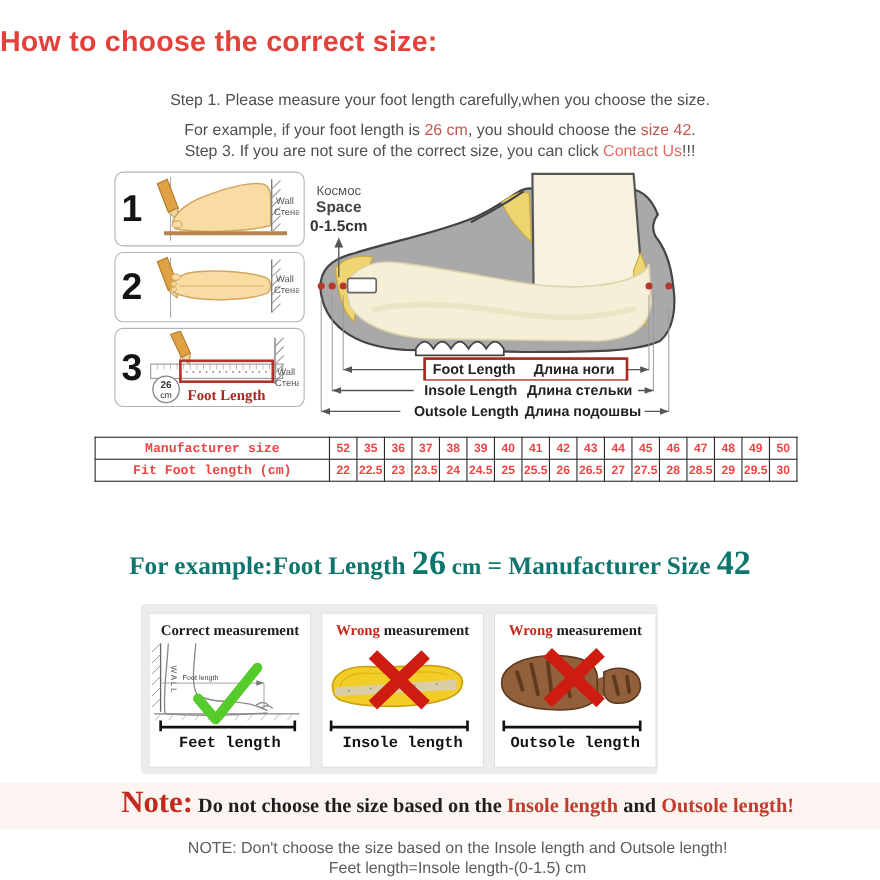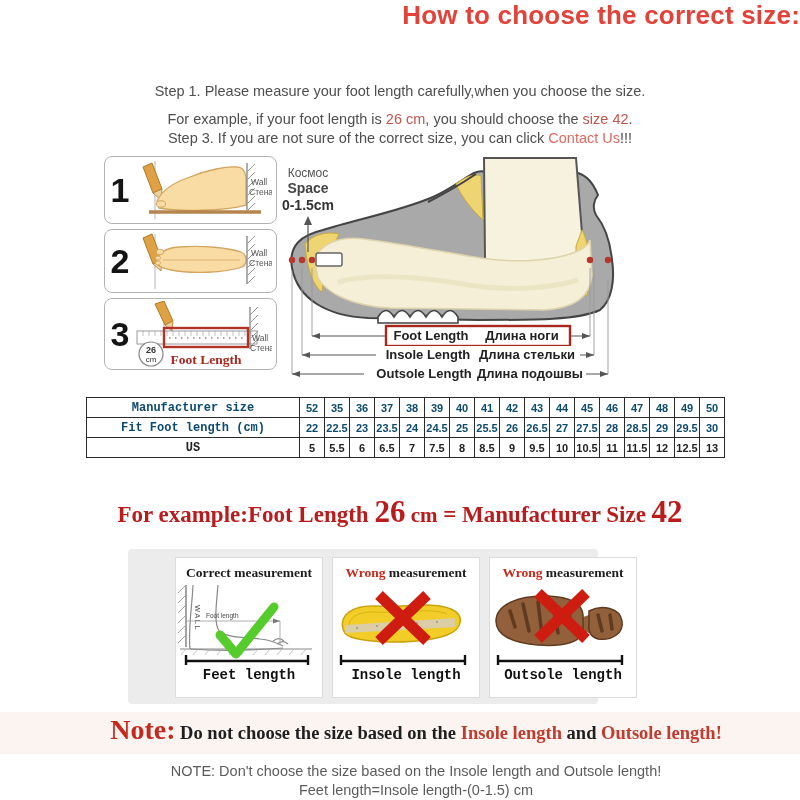--- a/index.html
+++ b/index.html
@@ -1,49 +1,49 @@
 <!DOCTYPE html>
 <html><head>
 <meta charset="utf-8">
 <style>
   html,body{margin:0;padding:0;background:#fff;}
   .page{position:relative;width:800px;height:800px;background:#ffffff;overflow:hidden;
         font-family:"Liberation Sans",sans-serif;}
   
-  .title{position:absolute;top:0;left:0;width:800px;text-align:right;
+  .title{position:absolute;top:22px;left:0;width:800px;text-align:left;
          font-size:26px;font-weight:bold;color:#e2423a;letter-spacing:0.2px;}
   .steps{position:absolute;top:38px;left:0;width:800px;text-align:center;
          font-size:14.5px;color:#4f4f4f;line-height:19px;margin-top:44px;}
   .steps .gap{height:9px;}
   .accent-red{color:#c2564d;}
   .link-red{color:#e0695f;}
   
   .mpanel{position:absolute;left:104px;width:171px;background:#fff;
           border:1.5px solid #b3b3b3;border-radius:8px;display:flex;align-items:center;}
   .mpanel .num{width:30px;text-align:center;font-size:34px;font-weight:bold;color:#141414;
                flex:0 0 30px;}
   .mpanel svg{display:block;}
   svg text{font-family:"Liberation Sans",sans-serif;}
   .serif{font-family:"Liberation Serif",serif;}
   
   table.sizes{position:absolute;left:86px;top:397px;border-collapse:collapse;}
   table.sizes td{border:1px solid #2a2a2a;text-align:center;font-weight:bold;
                  font-size:11px;color:#222;width:24px;height:19px;padding:0;}
   table.sizes td.rowhead{width:212px;font-family:"Liberation Mono",monospace;font-size:12px;}
-  table.sizes td.red{color:#0c4a6e;}
+  table.sizes td.red{color:#ef4444;}
   
   .example-line{position:absolute;top:494px;left:0;width:800px;text-align:center;
-                font-family:"Liberation Serif",serif;font-weight:bold;color:#b91c1c;
+                font-family:"Liberation Serif",serif;font-weight:bold;color:#0f766e;
                 font-size:23px;}
   .example-line .big{font-size:31px;}
   
   .ex-band{position:absolute;left:128px;top:549px;width:470px;height:155px;
            background:#ececec;border-radius:4px;}
   .expanel{position:absolute;top:557px;width:146px;height:139px;background:#fff;
-           border:1px solid #dcdcdc;margin-left:40px;}
+           border:1px solid #dcdcdc;}
   .expanel .ptitle{margin-top:7px;text-align:center;font-family:"Liberation Serif",serif;
                    font-weight:bold;font-size:13.5px;color:#1c1c1c;white-space:nowrap;}
   .expanel .ptitle .wrong{color:#c42b1d;}
   .expanel .plabel{text-align:center;font-weight:bold;font-size:14px;color:#111;margin-top:-2px;font-family:Liberation Mono, monospace;}
   
   .note-band{position:absolute;left:0;top:712px;width:800px;height:42px;background:#fbf4f1;}
   .note{position:absolute;top:714px;left:16px;width:800px;text-align:center;
         font-family:"Liberation Serif",serif;font-weight:bold;color:#1f1f1f;font-size:18.5px;}
   .note .note-label{font-size:28px;color:#c3291d;}
   .note .nred{color:#c13c2e;}
@@ -272,40 +272,20 @@
           <td class="red">26</td>
           <td class="red">26.5</td>
           <td class="red">27</td>
           <td class="red">27.5</td>
           <td class="red">28</td>
           <td class="red">28.5</td>
           <td class="red">29</td>
           <td class="red">29.5</td>
           <td class="red">30</td>
         </tr>
-        <tr>
-          <td class="rowhead">US</td>
-          <td>5</td>
-          <td>5.5</td>
-          <td>6</td>
-          <td>6.5</td>
-          <td>7</td>
-          <td>7.5</td>
-          <td>8</td>
-          <td>8.5</td>
-          <td>9</td>
-          <td>9.5</td>
-          <td>10</td>
-          <td>10.5</td>
-          <td>11</td>
-          <td>11.5</td>
-          <td>12</td>
-          <td>12.5</td>
-          <td>13</td>
-        </tr>
       </tbody>
   </table>
 
   <div class="example-line"><span>For example:Foot Length </span><span class="big">26</span><span style="font-size:21px;"> cm</span><span> = Manufacturer Size </span><span class="big">42</span></div>
 
   <div class="ex-band"></div>
 
   <div class="expanel" style="left:135px;">
     <div class="ptitle"><span class="wrong"></span><span>Correct measurement</span></div>
     <svg width="140" height="84" viewBox="0 0 140 84">

